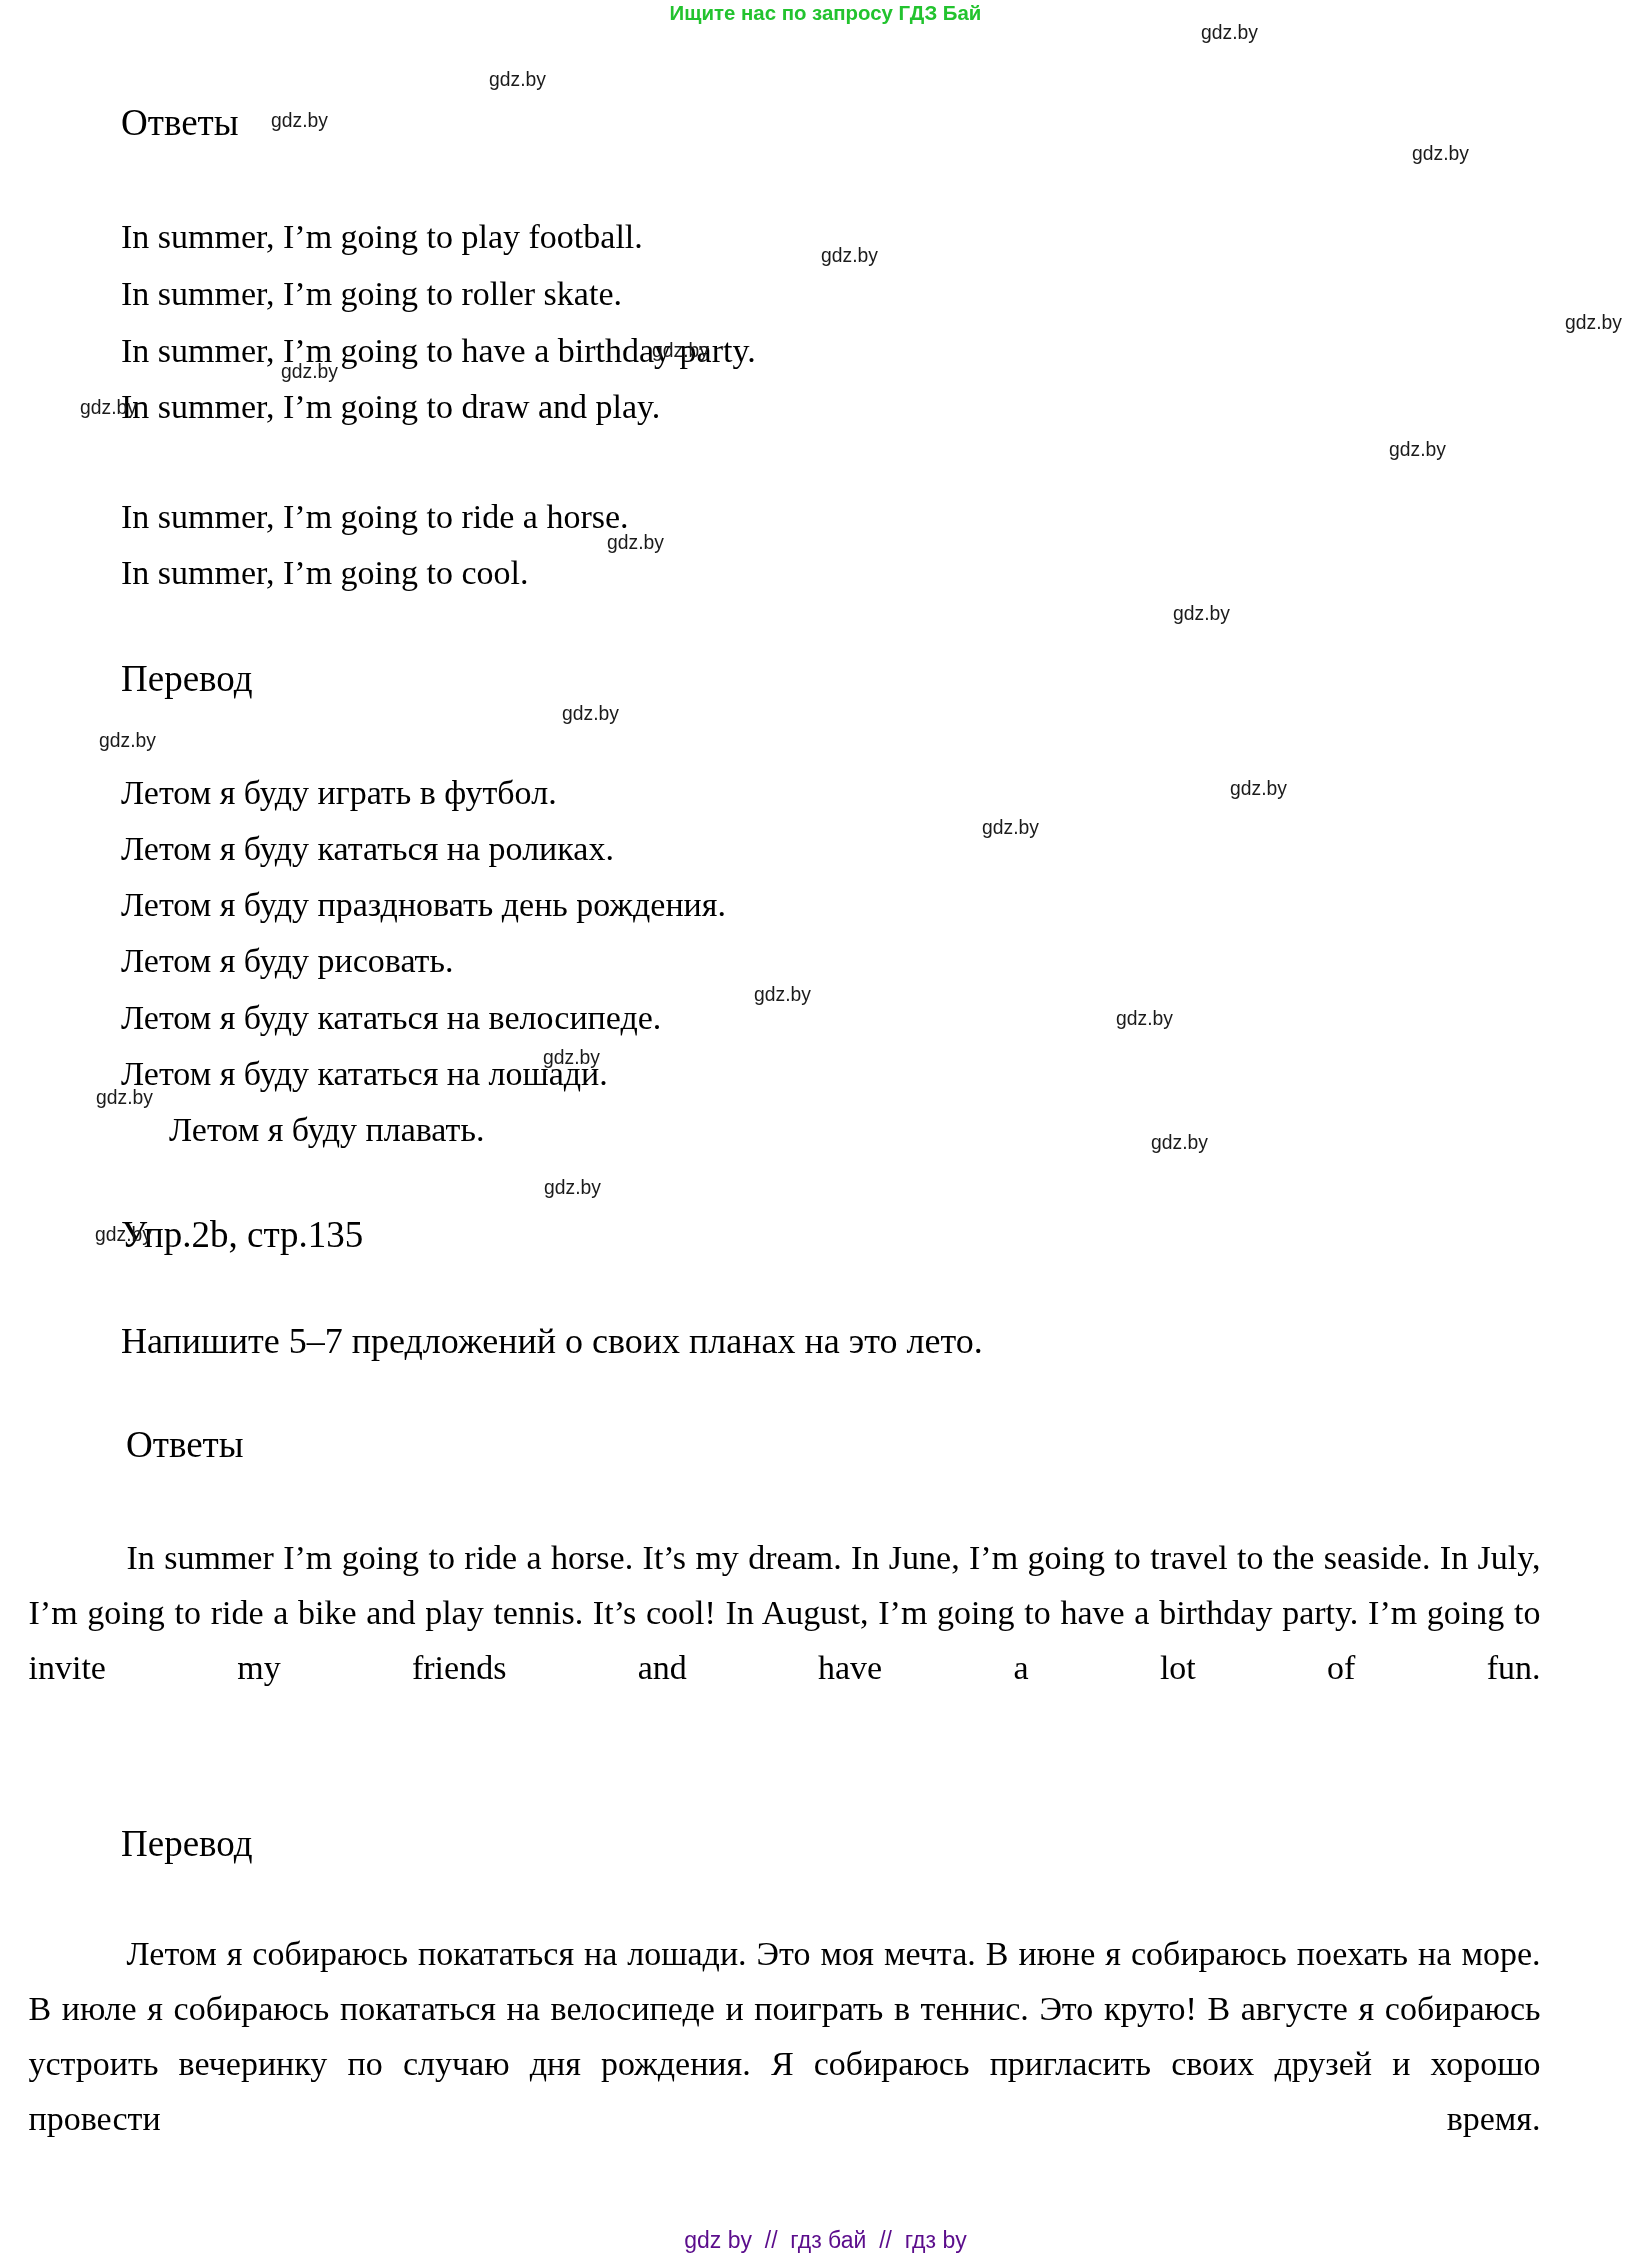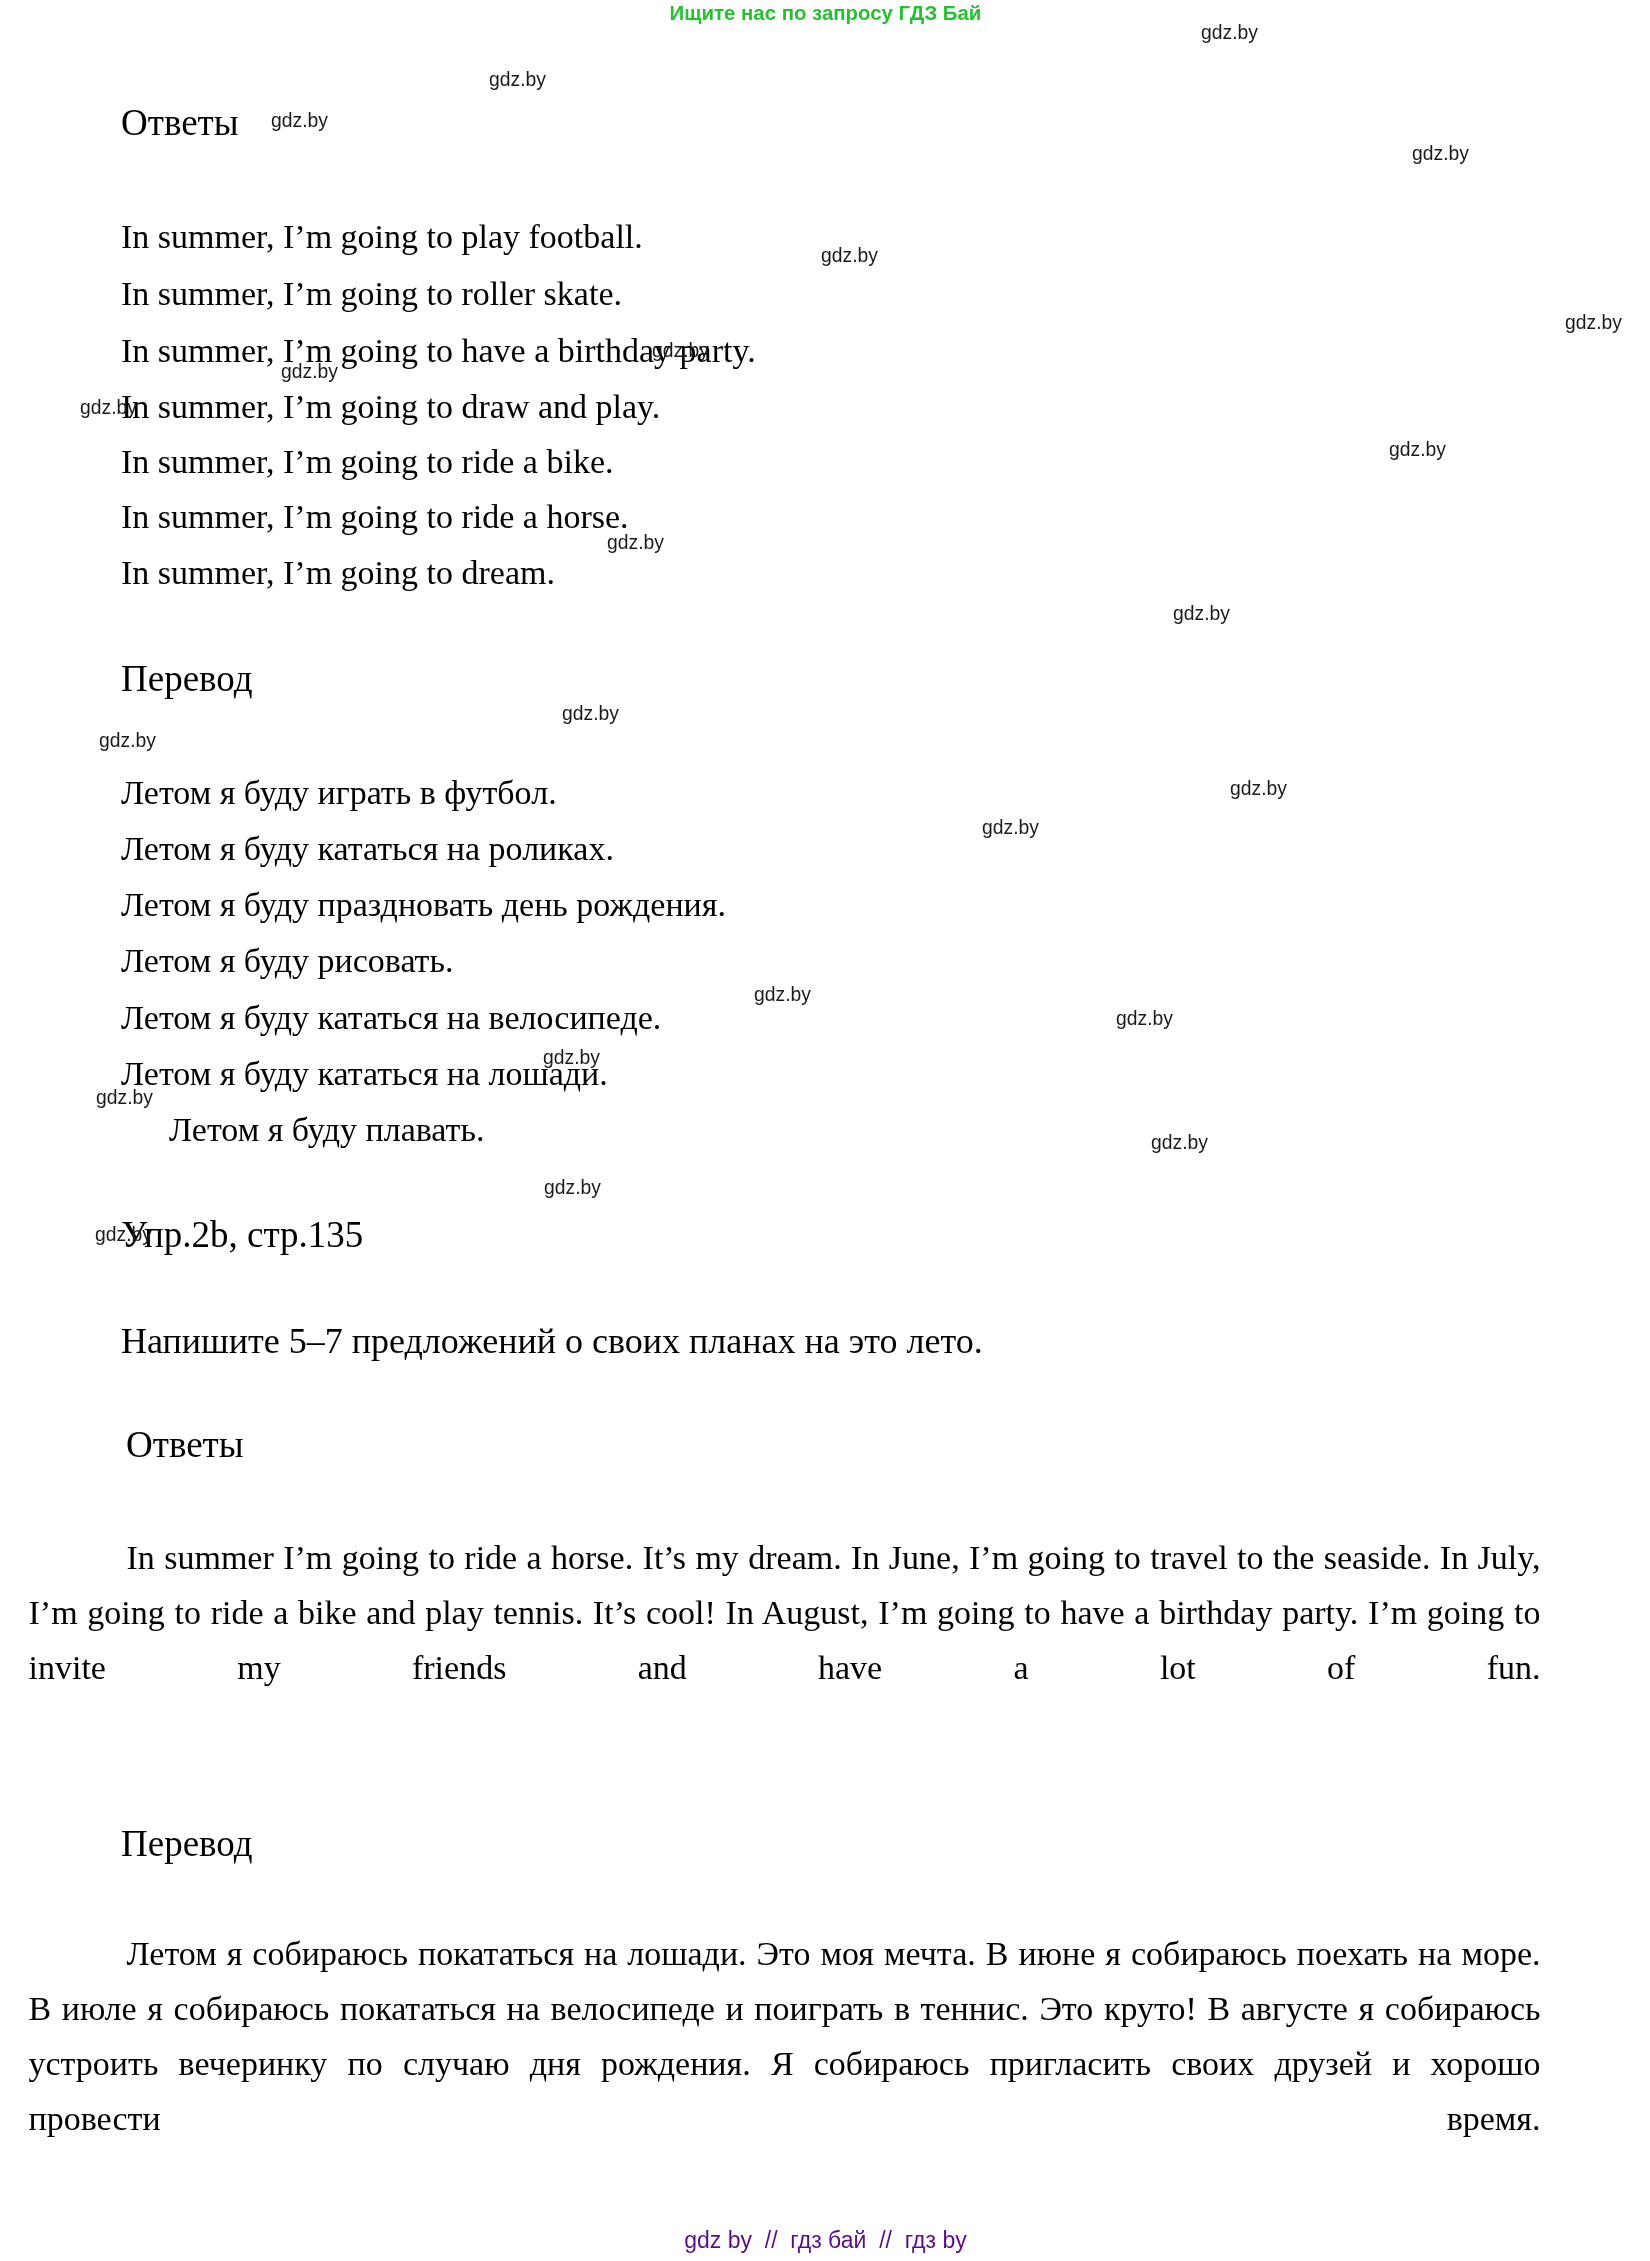--- a/index.html
+++ b/index.html
@@ -99,23 +99,22 @@
 <div class="page">
 
   <div class="promo" style="color: rgb(34, 195, 46);">Ищите нас по запросу ГДЗ Бай</div>
 
   <div class="heading" style="left:121px; top:104px;">Ответы</div>
 
   <div class="line" style="left:121px; top:220px;">In summer, I’m going to play football.</div>
   <div class="line" style="left:121px; top:277px;">In summer, I’m going to roller skate.</div>
   <div class="line" style="left:121px; top:334px;">In summer, I’m going to have a birthday party.</div>
   <div class="line" style="left:121px; top:390px;">In summer, I’m going to draw and play.</div>
-  <div class="line" style="left:121px; top:445px;">In summer, I’m going to ride a bike.</div>
   <div class="line" style="left:121px; top:500px;">In summer, I’m going to ride a horse.</div>
-  <div class="line" style="left:121px; top:556px;">In summer, I’m going to dream.</div>
+  <div class="line" style="left:121px; top:556px;">In summer, I’m going to cool.</div>
 
   <div class="heading" style="left:121px; top:660px;">Перевод</div>
 
   <div class="line" style="left:121px; top:776px;text-align:center;">Летом я буду играть в футбол.</div>
   <div class="line" style="left:121px; top:832px;">Летом я буду кататься на роликах.</div>
   <div class="line" style="left:121px; top:888px;">Летом я буду праздновать день рождения.</div>
   <div class="line" style="left:121px; top:944px;">Летом я буду рисовать.</div>
   <div class="line" style="left:121px; top:1001px;">Летом я буду кататься на велосипеде.</div>
   <div class="line" style="left:121px; top:1057px;">Летом я буду кататься на лошади.</div>
   <div class="line" style="left:121px; top:1113px;margin-left:48px;">Летом я буду плавать.</div>

